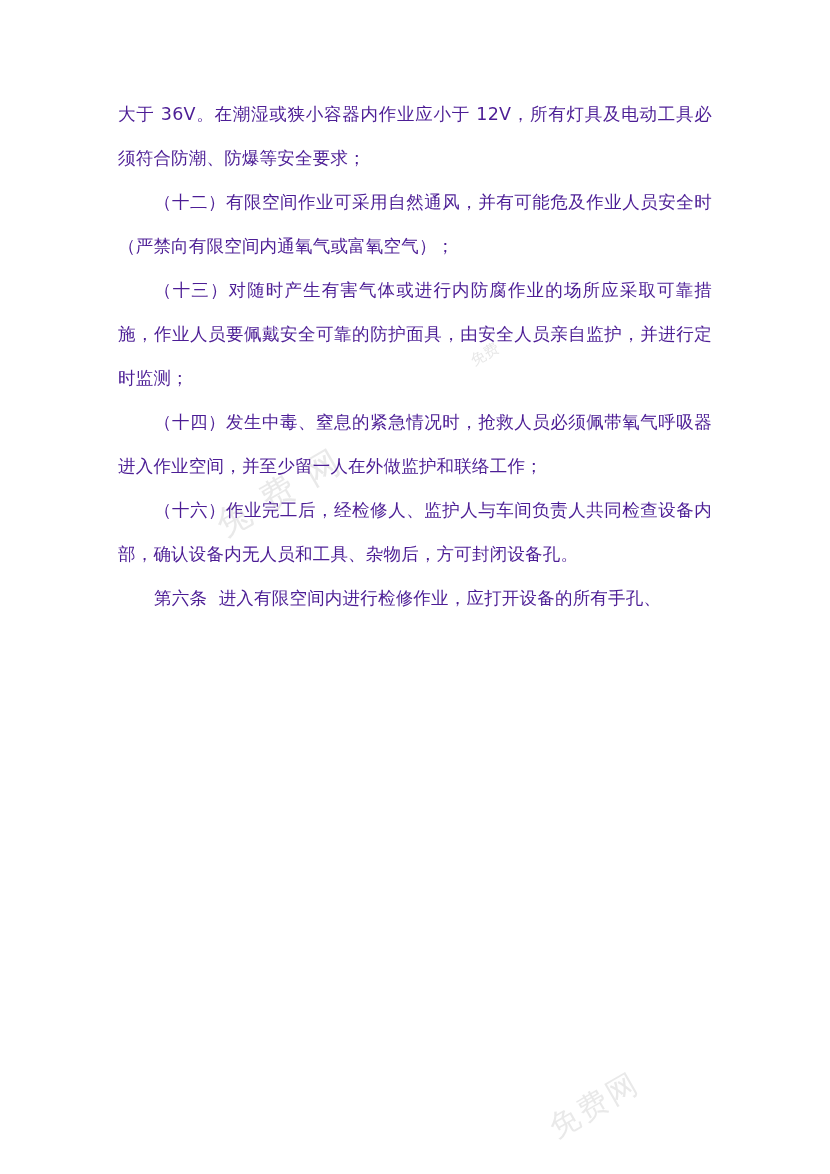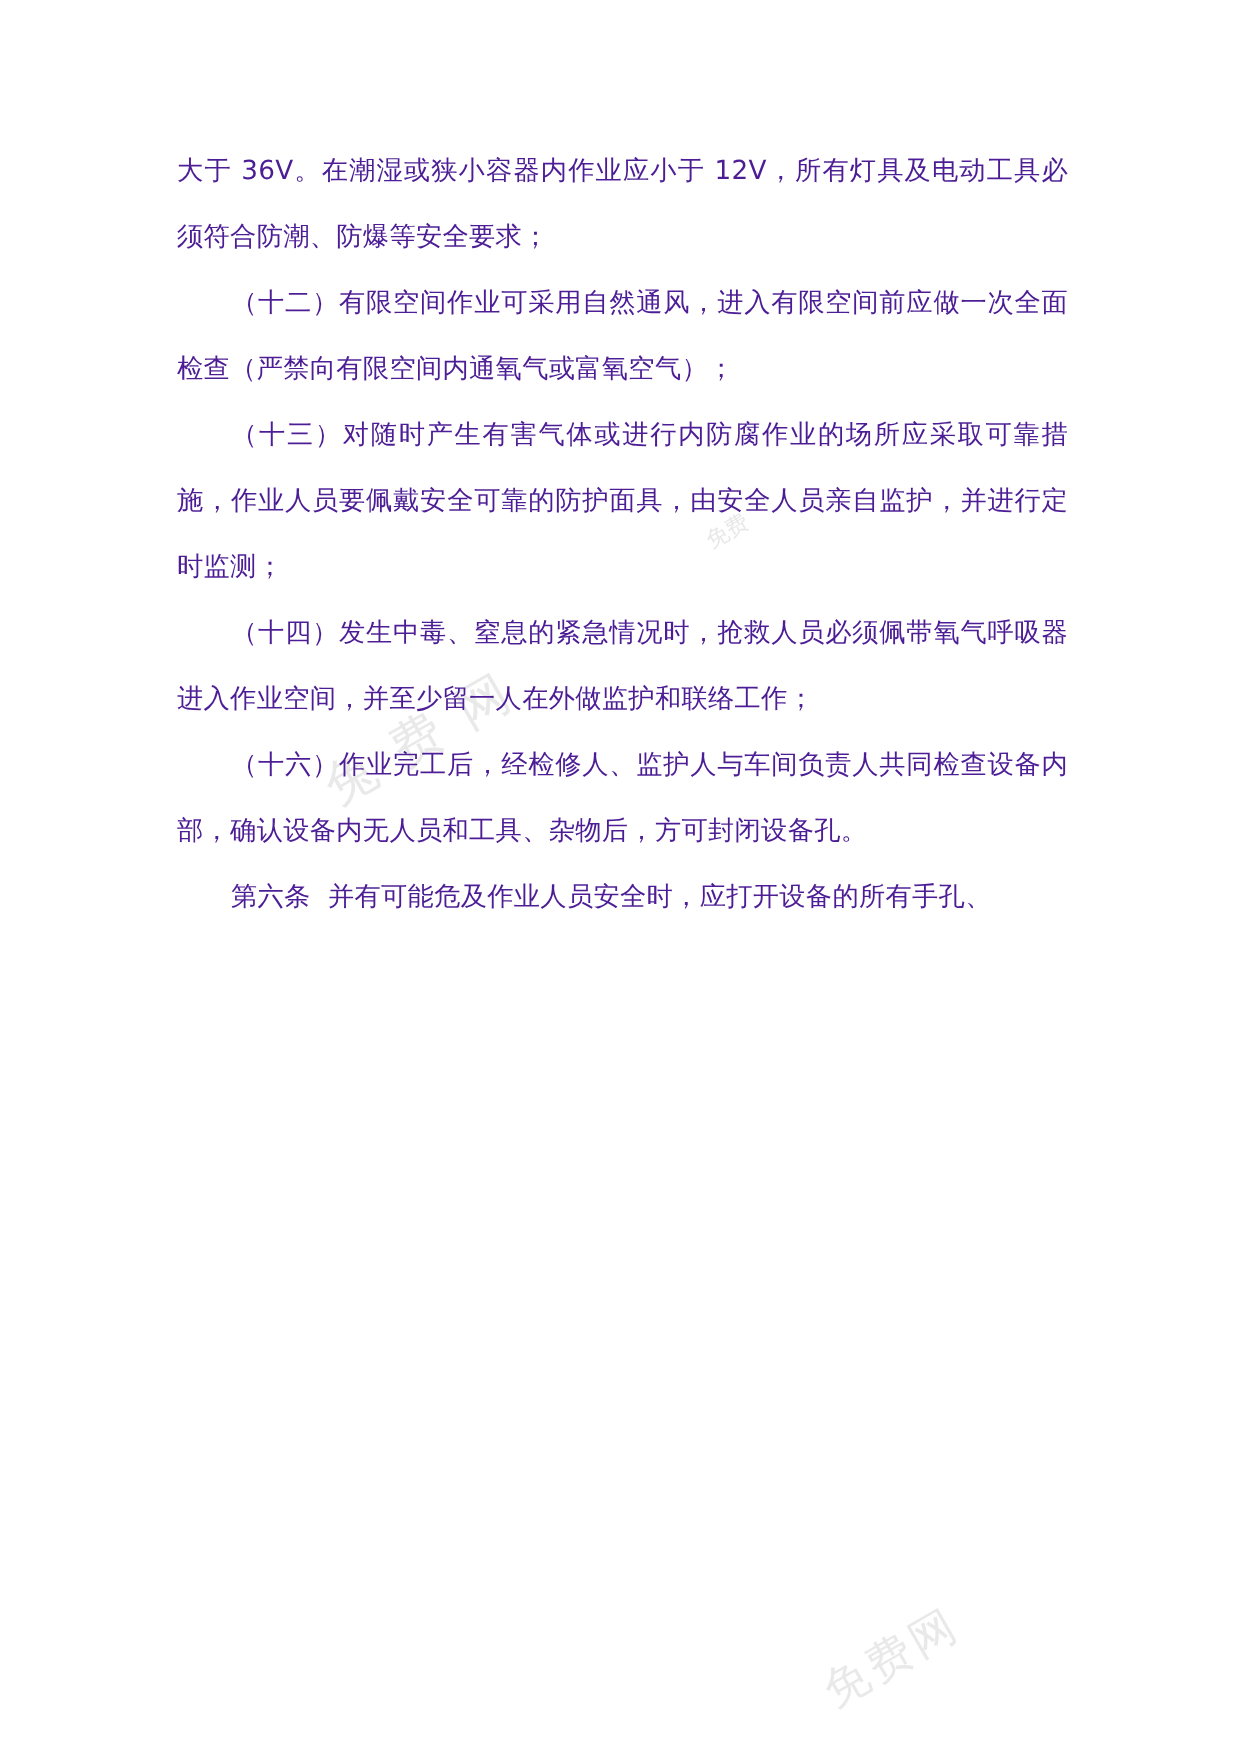--- a/index.html
+++ b/index.html
@@ -68,20 +68,20 @@
 <body>
 
 <div class="page">
 
   <div class="watermark wm1">兔 费 网</div>
   <div class="watermark wm2">免费网</div>
   <div class="wm-small">免费</div>
 
   <div class="content">
     <p class="para">大于 36V。在潮湿或狭小容器内作业应小于 12V，所有灯具及电动工具必须符合防潮、防爆等安全要求；</p>
-    <p class="para indent">（十二）有限空间作业可采用自然通风，进入有限空间前应做一次全面检查（严禁向有限空间内通氧气或富氧空气）；</p>
+    <p class="para indent">（十二）有限空间作业可采用自然通风，并有可能危及作业人员安全时（严禁向有限空间内通氧气或富氧空气）；</p>
     <p class="para indent">（十三）对随时产生有害气体或进行内防腐作业的场所应采取可靠措施，作业人员要佩戴安全可靠的防护面具，由安全人员亲自监护，并进行定时监测；</p>
     <p class="para indent">（十四）发生中毒、窒息的紧急情况时，抢救人员必须佩带氧气呼吸器进入作业空间，并至少留一人在外做监护和联络工作；</p>
     <p class="para indent">（十六）作业完工后，经检修人、监护人与车间负责人共同检查设备内部，确认设备内无人员和工具、杂物后，方可封闭设备孔。</p>
-    <p class="para indent">第六条  并有可能危及作业人员安全时，应打开设备的所有手孔、</p>
+    <p class="para indent">第六条  进入有限空间内进行检修作业，应打开设备的所有手孔、</p>
   </div>
 
 </div>
 
 </body></html>

